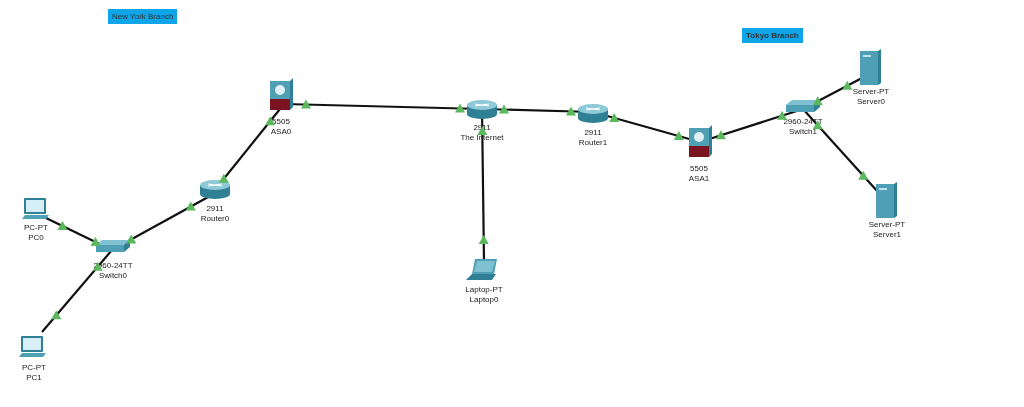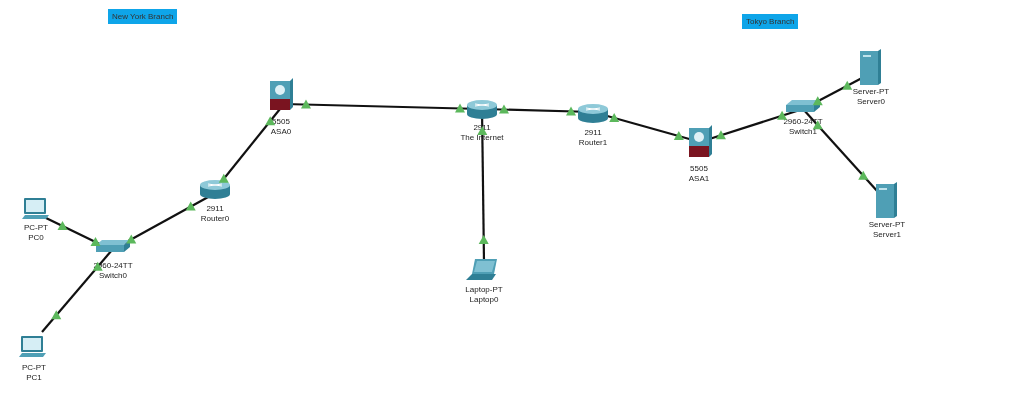--- a/index.html
+++ b/index.html
@@ -6,21 +6,21 @@
   body { width: 1024px; height: 407px; position: relative; overflow: hidden;
          font-family: "Liberation Sans", sans-serif; }
   #canvas { position: absolute; left: 0; top: 0; width: 1024px; height: 407px; }
   .note { position: absolute; font-size: 8px; color: #333; background: #0ea5e9; padding: 3px 4px; margin-left: 20px; }
   .dev-label { font-size: 8px; fill: #222; text-anchor: middle; font-family: "Liberation Sans", sans-serif; }
 </style>
 </head>
 <body>
 
 <div class="note" style="left:88px; top:9px;">New York Branch</div>
-<div class="note" style="left:722px; top:14px;">Tokyo Branch</div>
+<div class="note" style="left:722px; top:28px;font-weight:bold;">Tokyo Branch</div>
 
 <svg id="canvas" xmlns="http://www.w3.org/2000/svg" viewBox="0 0 1024 407">
   <g id="links-layer">
       <line x1="46" y1="218" x2="112" y2="250" stroke="#111111" stroke-width="2.2"></line>
       <line x1="42" y1="332" x2="112" y2="250" stroke="#111111" stroke-width="2.2"></line>
       <line x1="112" y1="250" x2="210" y2="196" stroke="#111111" stroke-width="2.2"></line>
       <line x1="210" y1="196" x2="284" y2="104" stroke="#111111" stroke-width="2.2"></line>
       <line x1="284" y1="104" x2="482" y2="109" stroke="#111111" stroke-width="2.2"></line>
       <line x1="482" y1="109" x2="484" y2="262" stroke="#111111" stroke-width="2.2"></line>
       <line x1="482" y1="109" x2="593" y2="112" stroke="#111111" stroke-width="2.2"></line>

